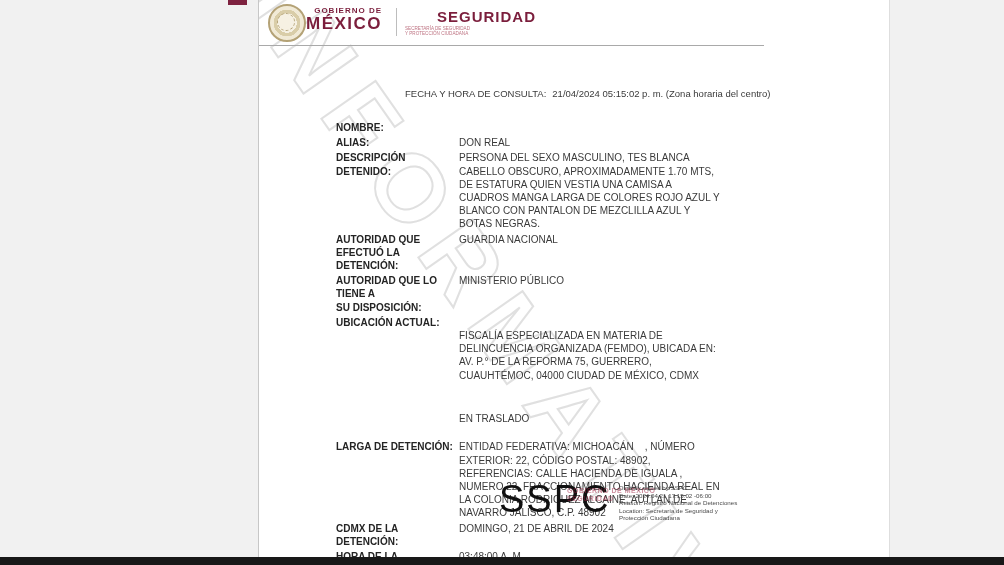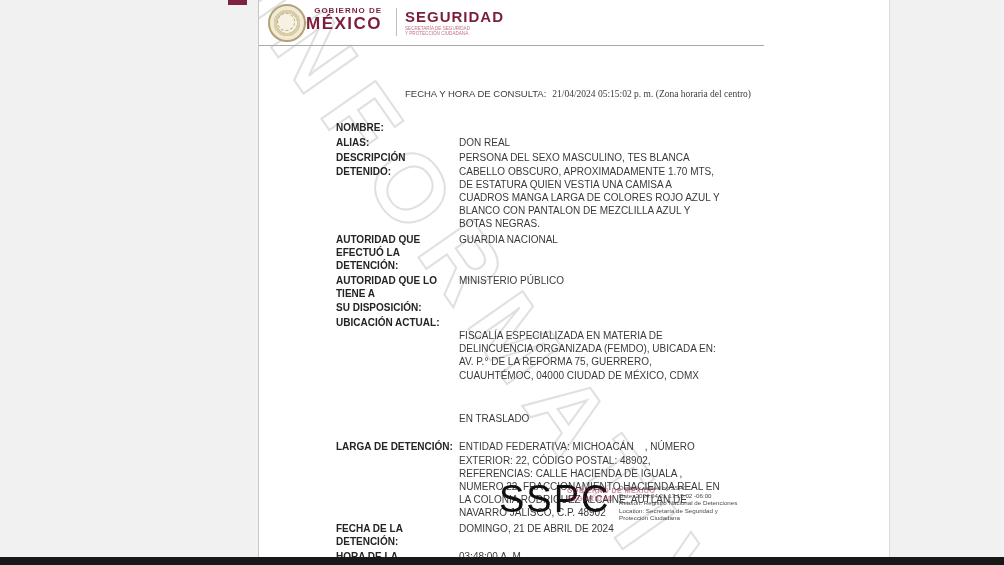--- a/index.html
+++ b/index.html
@@ -28,30 +28,30 @@
   }
   .seal::after{
     content:"";position:absolute;left:7px;top:7px;width:16px;height:16px;border-radius:50%;
     border:1px dashed #b4a276;
   }
   .gob-block{position:absolute;left:47px;top:6px;z-index:2;color:#7b1e3c;text-align:right;}
   .gob-line1{font-size:8px;font-weight:bold;letter-spacing:1px;}
   .gob-line2{font-size:17px;font-weight:bold;letter-spacing:1.5px;margin-top:-1px;}
   .logo-divider{position:absolute;left:137px;top:8px;width:1px;height:28px;background:#bdbdbd;z-index:2;}
   .seg-block{position:absolute;left:146px;top:8px;z-index:2;}
-  .seg-word{font-size:15px;font-weight:bold;letter-spacing:1px;color:#7b1e3c;}
+  .seg-word{font-size:15px;font-weight:bold;letter-spacing:1px;color:#7b1e3c;margin-left:32px;}
   .seg-sub{font-size:4.6px;line-height:5.4px;color:#b2596b;white-space:pre-line;margin-top:1px;opacity:.85;}
   .header-rule{position:absolute;left:0;top:45px;width:505px;height:1px;background:#a9a9a9;z-index:2;}
   
   .doc-title{
     position:absolute;left:40px;top:52px;width:430px;text-align:center;
     font-size:17px;font-weight:bold;color:#141414;letter-spacing:.2px;z-index:2;
   }
   .consulta{position:absolute;left:146px;top:88px;font-size:9.5px;color:#3a3a3a;z-index:2;white-space:nowrap;}
-  .consulta .c-val{margin-left:6px;font-family:Liberation Serif, serif;}
+  .consulta .c-val{margin-left:6px;}
   
   .rows{position:absolute;left:77px;top:121px;width:430px;z-index:2;font-size:10px;line-height:13.2px;}
   .row{display:flex;margin-bottom:2px;}
   .lbl{width:123px;flex:0 0 123px;font-weight:bold;color:#242424;white-space:pre-line;}
   .val{flex:1;color:#3a3a3a;white-space:pre-line;}
   .val-extra{margin-top:17px;}
   
   .sspc{
     position:absolute;left:240px;top:478px;font-size:38px;font-weight:normal;
     letter-spacing:2px;color:#101010;z-index:2;
@@ -134,21 +134,21 @@
       <div class="row">
         <div class="lbl">LARGA DE DETENCIÓN:</div>
         <div class="val">ENTIDAD FEDERATIVA: MICHOACÁN&nbsp;&nbsp;&nbsp;&nbsp;, NÚMERO
 EXTERIOR: 22, CÓDIGO POSTAL: 48902,
 REFERENCIAS: CALLE HACIENDA DE IGUALA ,
 NUMERO 22, FRACCIONAMIENTO HACIENDA REAL EN
 LA COLONIA RODRIGUEZ ALCAINE, AUTLAN DE
 NAVARRO JALISCO, C.P. 48902</div>
       </div>
       <div class="row">
-        <div class="lbl">FECHA DE LA DETENCIÓN:</div>
+        <div class="lbl">CDMX DE LA DETENCIÓN:</div>
         <div class="val">DOMINGO, 21 DE ABRIL DE 2024</div>
       </div>
       <div class="row">
         <div class="lbl">HORA DE LA DETENCIÓN:</div>
         <div class="val">03:48:00 A. M.</div>
       </div>
     </div>
 
     <div class="sspc">SSPC</div>
     <div class="red-stamp">GOBIERNO DE MÉXICO SEGURIDAD</div>

